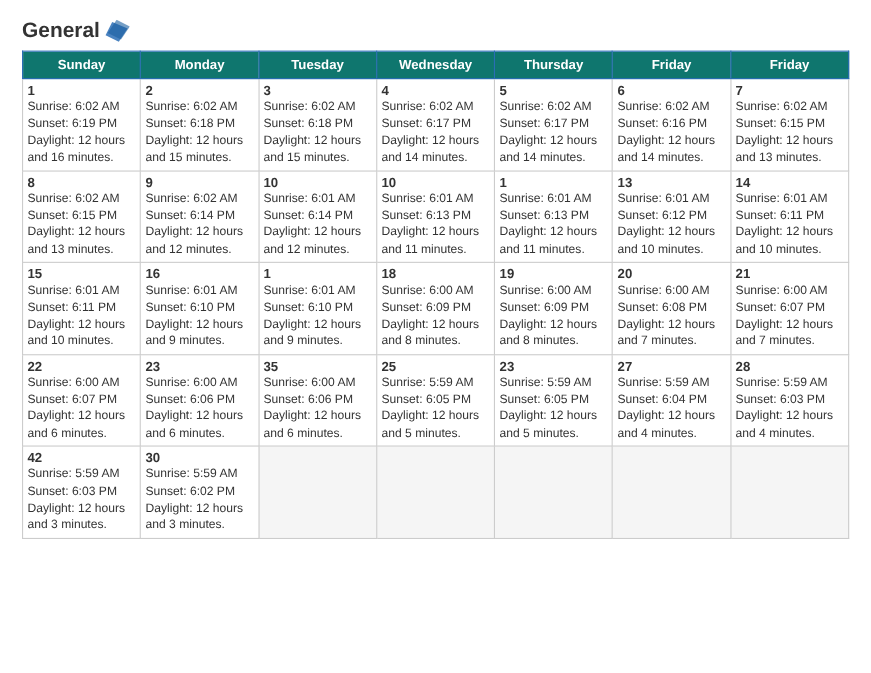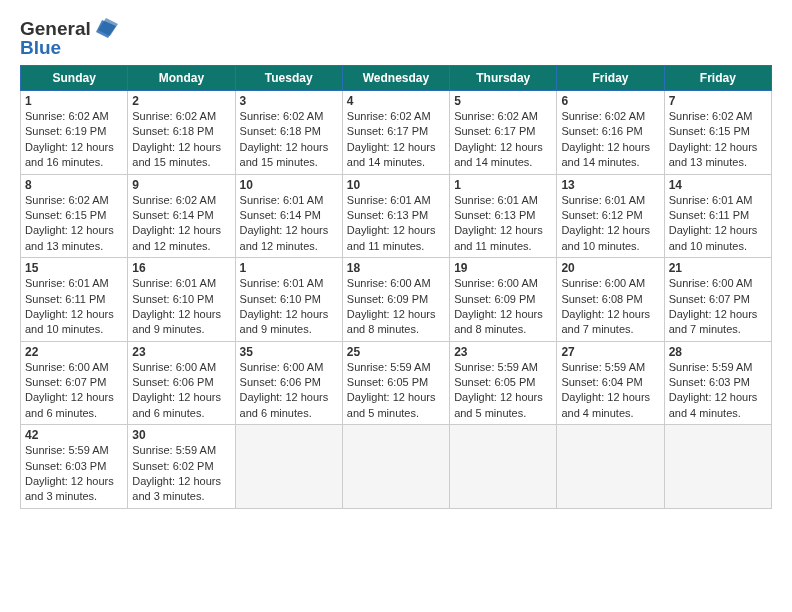--- a/index.html
+++ b/index.html
@@ -84,21 +84,20 @@
   <div class="header">
     <div class="logo">
       <div>
         <div style="display:flex;align-items:center;">
           <span style="font-size:19px;font-weight:bold;color:#333;">General</span>
           <svg width="24" height="22" viewBox="0 0 24 22" style="margin-left:3px;">
             <polygon points="8,2 22,8 14,20 2,14" fill="#2a6db5" opacity="0.85"></polygon>
             <polygon points="12,0 24,6 16,18 4,12" fill="#1a5fa0" opacity="0.6"></polygon>
           </svg>
         </div>
-        <div style="font-size:19px;font-weight:bold;color:#2a6db5;margin-top:-3px;">Blue</div>
       </div>
     </div>
     <div class="title-block">
       <div class="month-title"></div>
       <div class="location"></div>
     </div>
   </div>
 
   <table>
     <thead>

